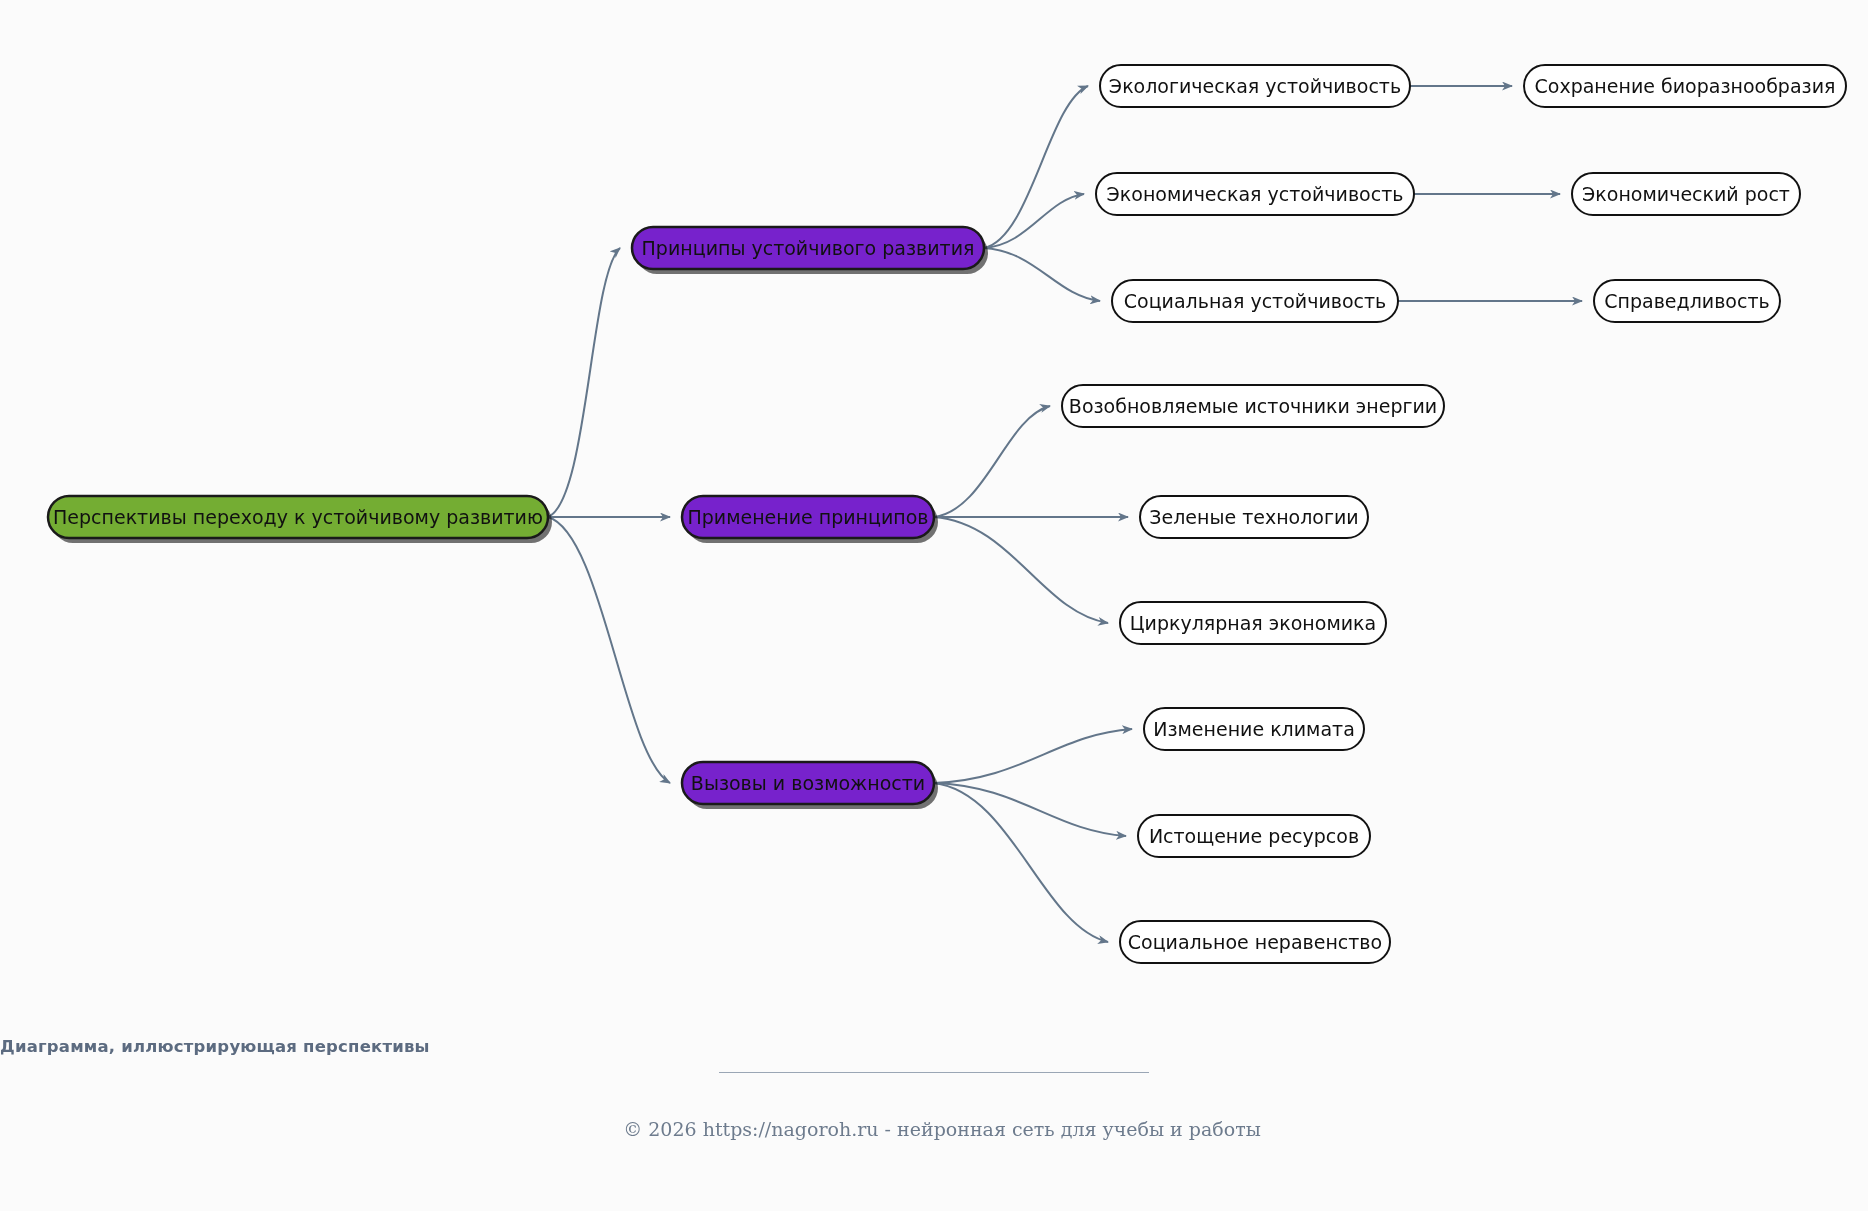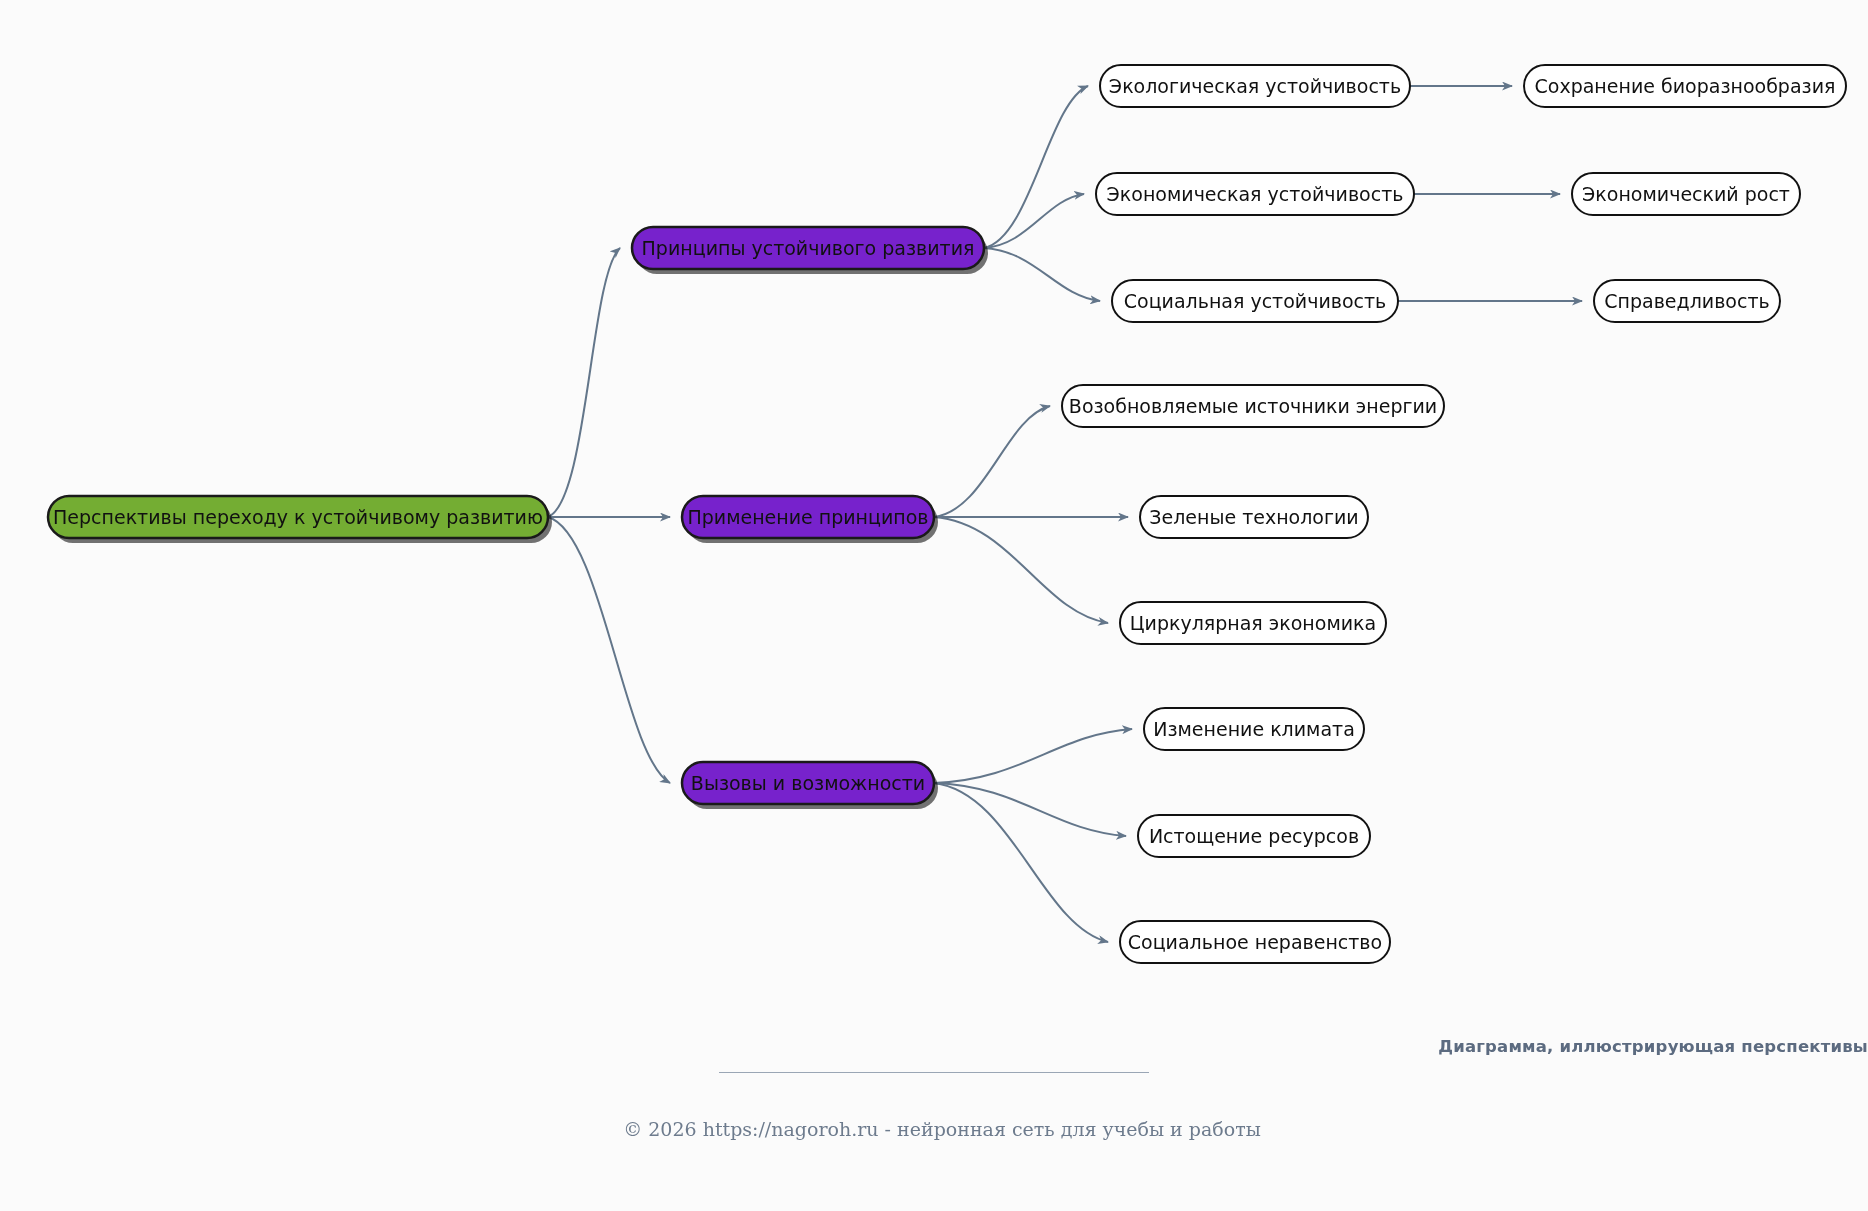--- a/index.html
+++ b/index.html
@@ -52,21 +52,21 @@
   }
   .node-label-root { font-size: 19px; }
   .node-label-branch { font-size: 19px; }
   .node-label-leaf { font-size: 19px; }
 
   .caption-wrap {
     position: absolute;
     left: 0;
     top: 1035px;
     width: 1868px;
-    text-align: right;
+    text-align: left;
   }
   .caption-line {
     font-family: "DejaVu Sans", "Liberation Sans", sans-serif;
     font-weight: bold;
     font-size: 16.5px;
     color: #5c6b80;
     line-height: 1.42;
     letter-spacing: 0.2px;
   }
   .caption-rule {

